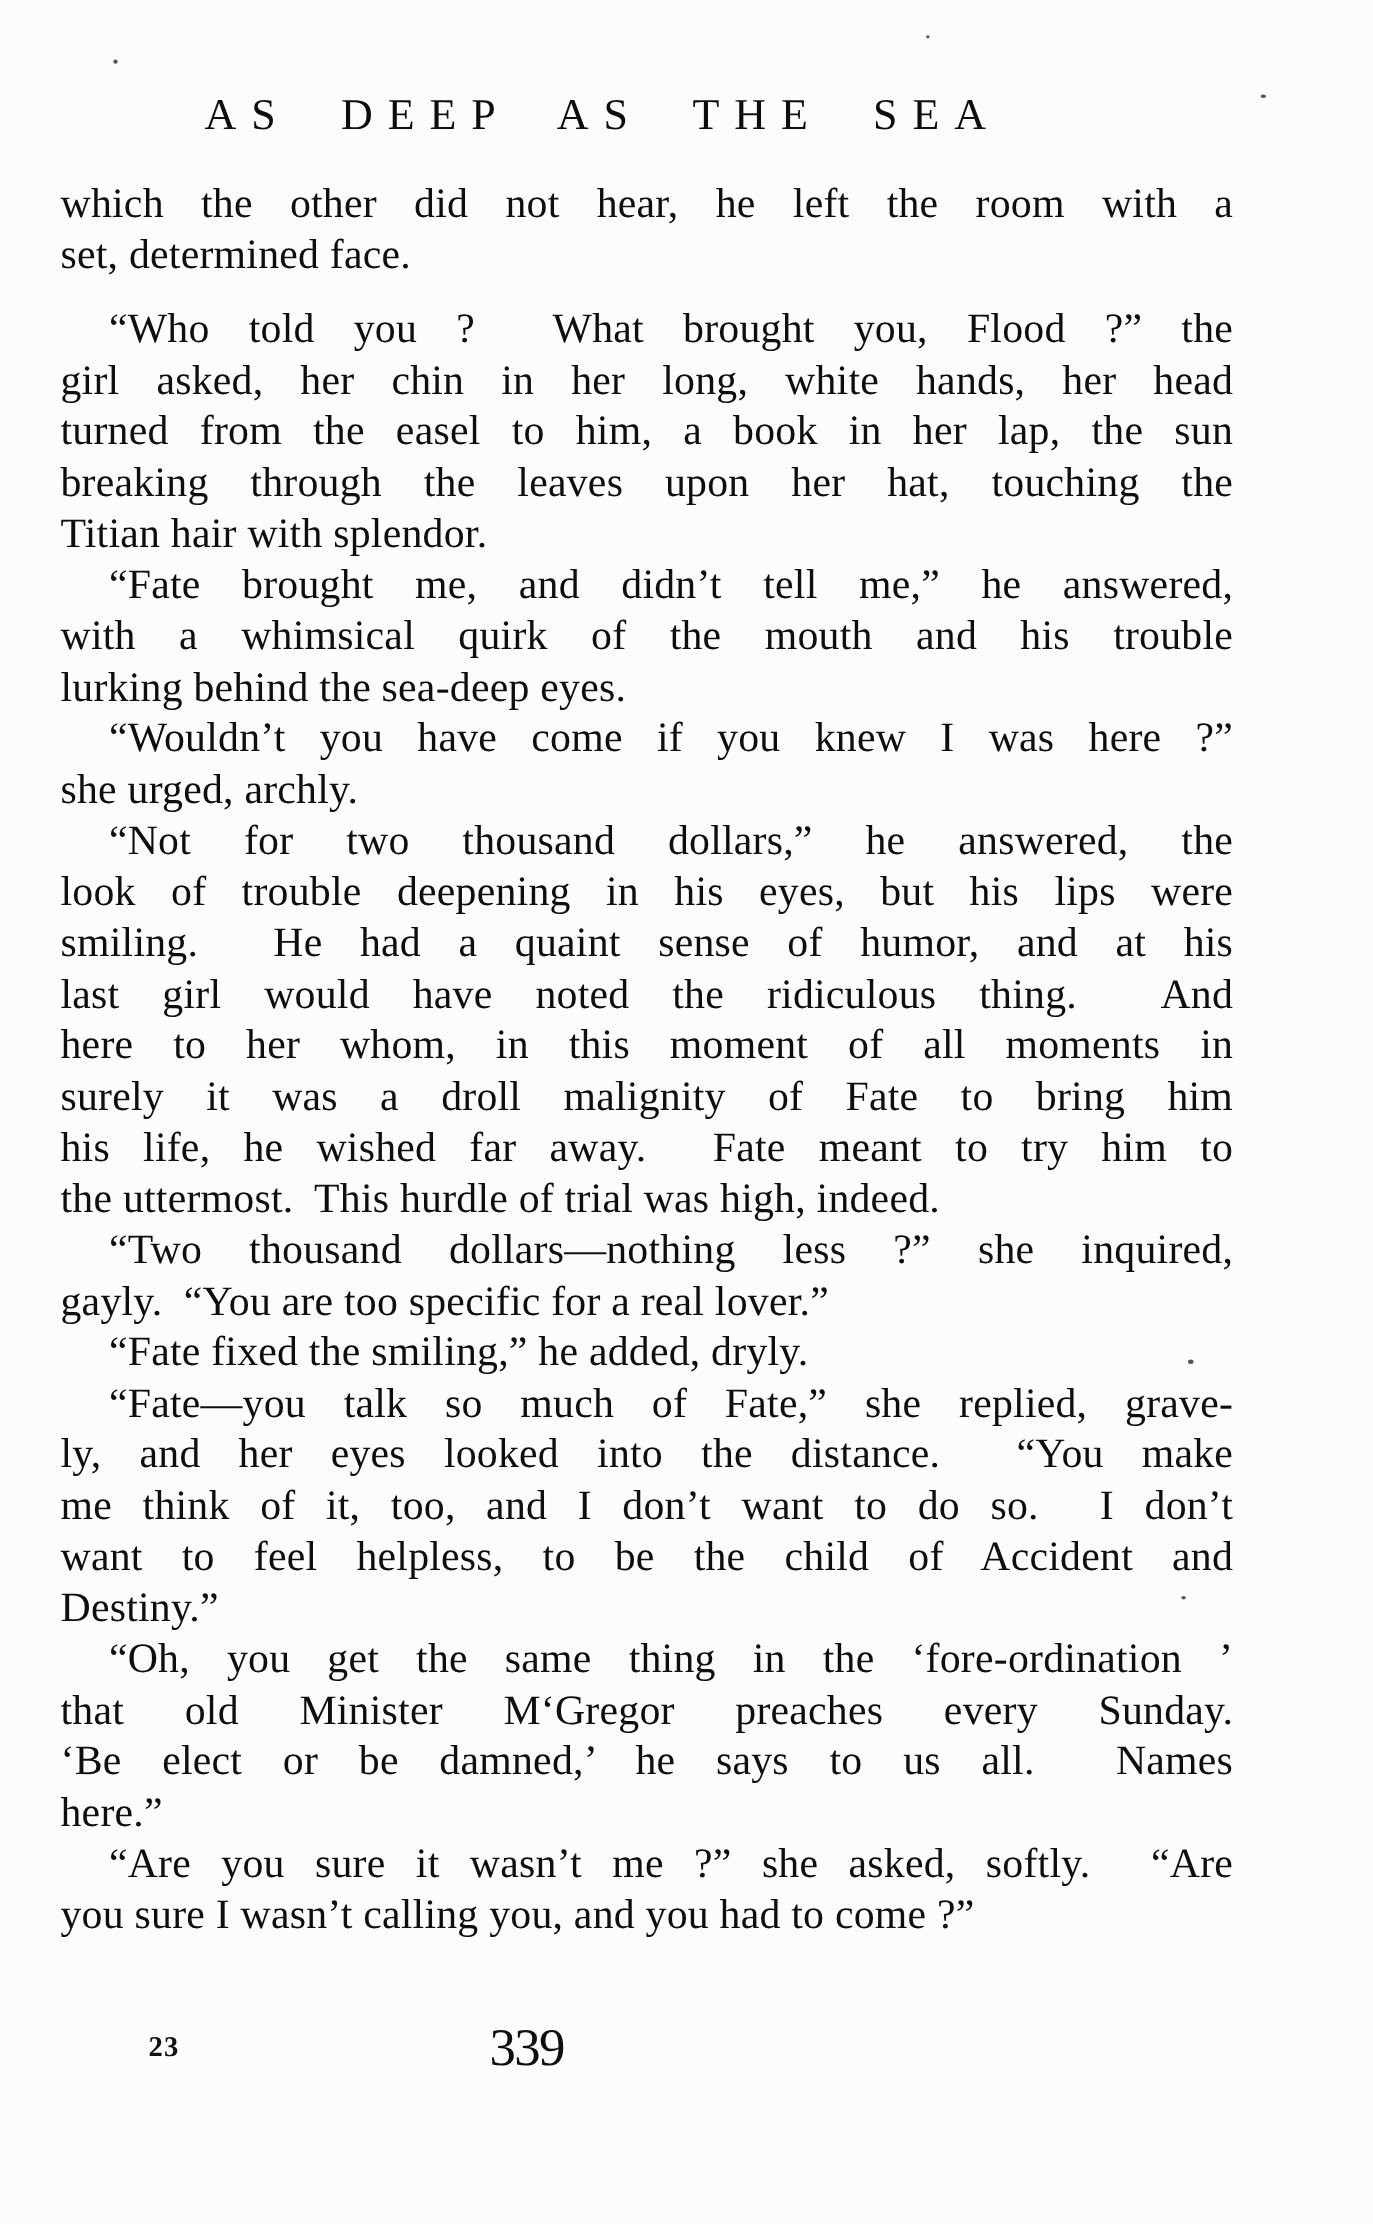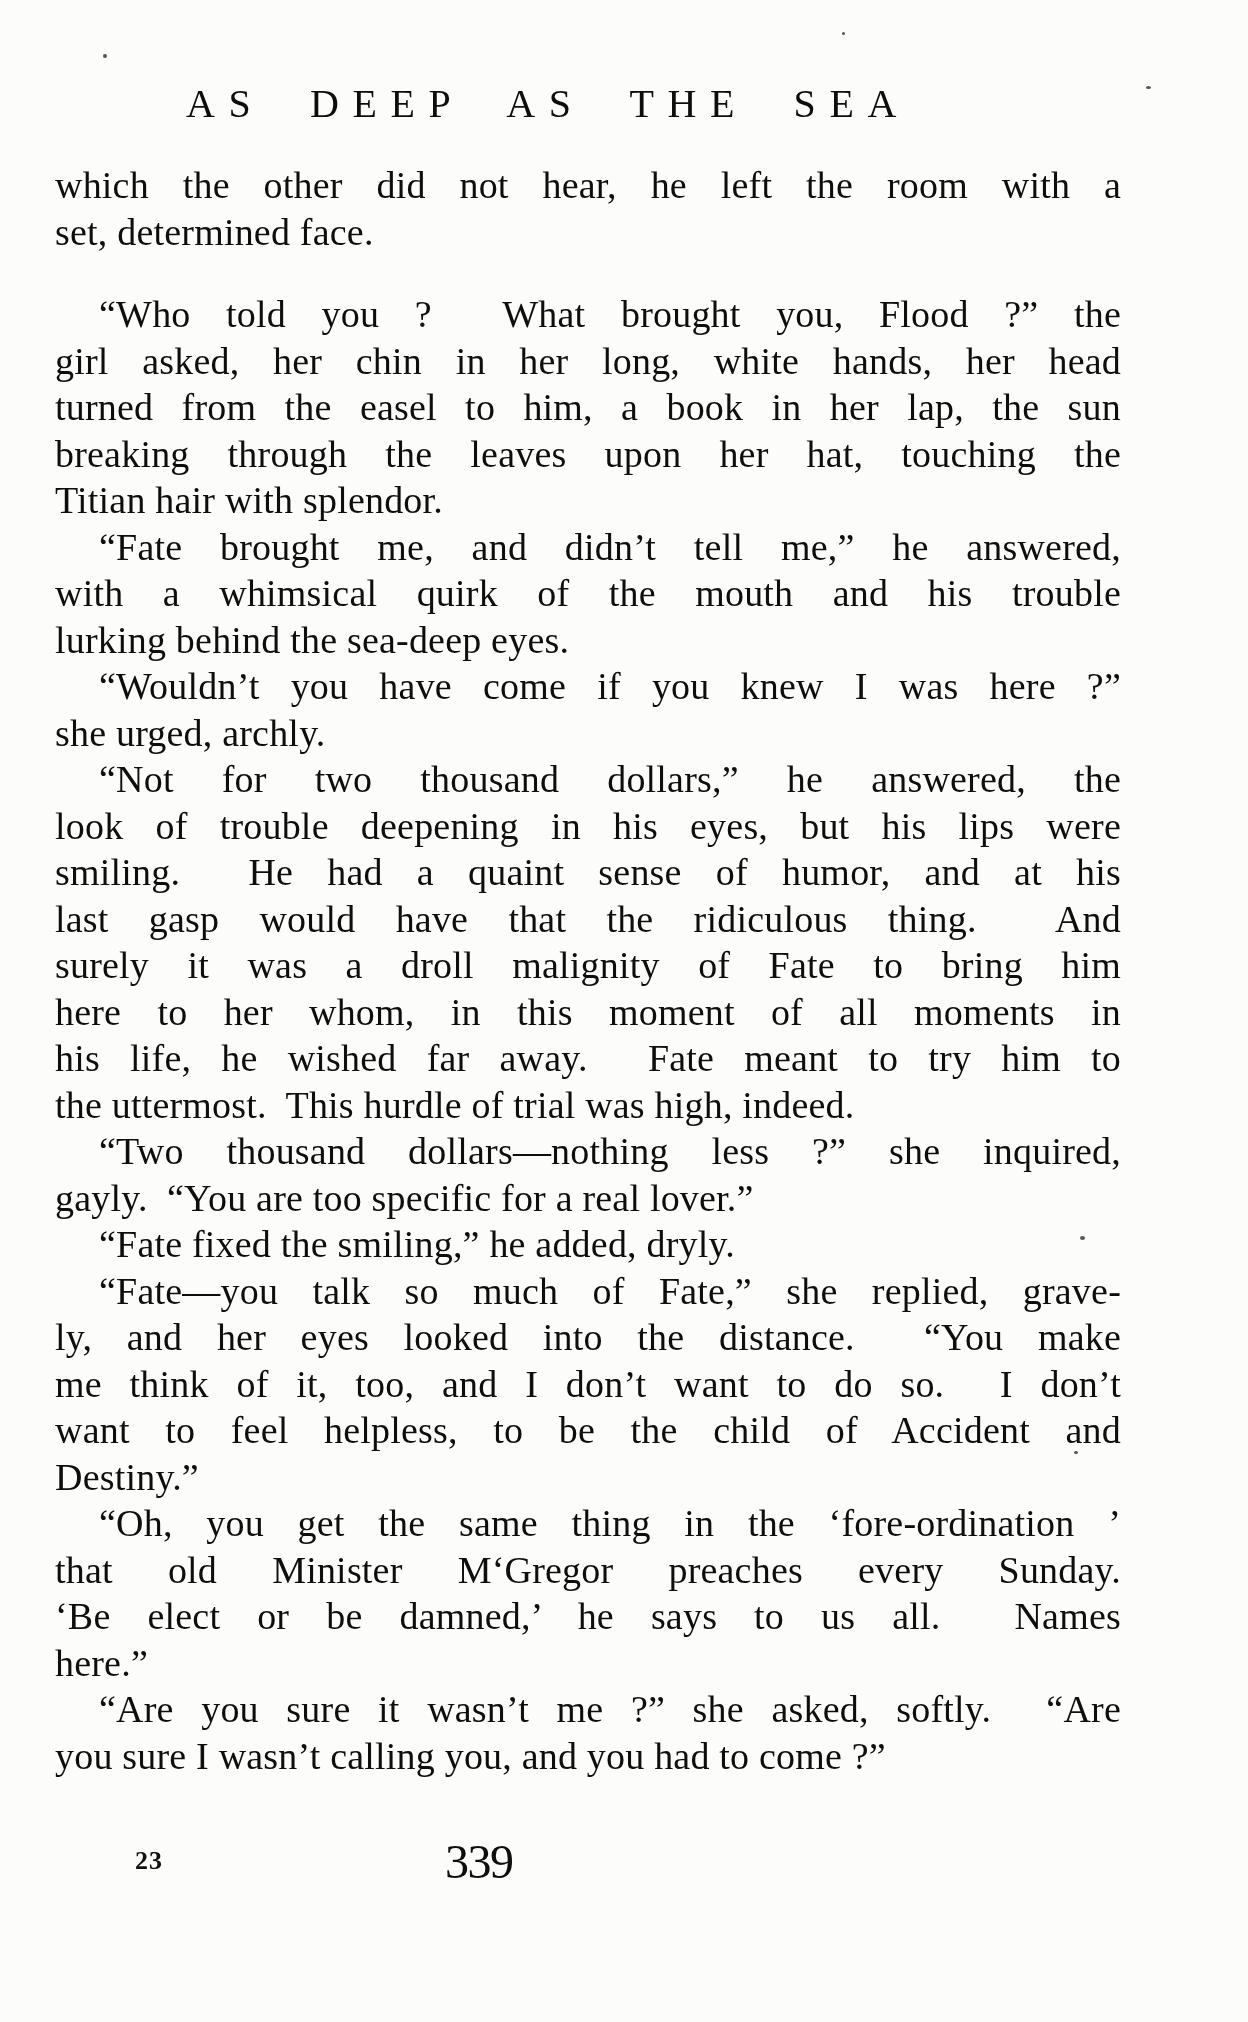--- a/index.html
+++ b/index.html
@@ -26,21 +26,21 @@
   }
   .body-block {
     position: absolute;
     top: 162px; left: 55px; width: 1066px;
     font-size: 38px;
     line-height: 46.5px;
     letter-spacing: 0.2px;
     color: #0e0e0e;
   }
   .paragraph { margin: 0; }
-  .paragraph.gap-after { margin-bottom: 36px; }
+  .paragraph.gap-after { margin-bottom: 21px; }
   .line {
     white-space: pre-wrap;
     text-align: justify;
     text-align-last: justify;
   }
   .line.last { text-align: left; text-align-last: left; }
   .line.indent { padding-left: 44px; }
   .signature {
     position: absolute;
     left: 135px; top: 1846px;
@@ -88,23 +88,23 @@
         <div class="line last">lurking behind the sea-deep eyes.</div>
       </div>
       <div class="paragraph">
         <div class="line indent">“Wouldn’t you have come if you knew I was here ?”</div>
         <div class="line last">she urged, archly.</div>
       </div>
       <div class="paragraph">
         <div class="line indent">“Not for two thousand dollars,” he answered, the</div>
         <div class="line">look of trouble deepening in his eyes, but his lips were</div>
         <div class="line">smiling.  He had a quaint sense of humor, and at his</div>
-        <div class="line">last gasp would have that the ridiculous thing.  And</div>
+        <div class="line">last girl would have noted the ridiculous thing.  And</div>
+        <div class="line">here to her whom, in this moment of all moments in</div>
         <div class="line">surely it was a droll malignity of Fate to bring him</div>
-        <div class="line">here to her whom, in this moment of all moments in</div>
         <div class="line">his life, he wished far away.  Fate meant to try him to</div>
         <div class="line last">the uttermost.  This hurdle of trial was high, indeed.</div>
       </div>
       <div class="paragraph">
         <div class="line indent">“Two thousand dollars—nothing less ?” she inquired,</div>
         <div class="line last">gayly.  “You are too specific for a real lover.”</div>
       </div>
       <div class="paragraph">
         <div class="line last indent">“Fate fixed the smiling,” he added, dryly.</div>
       </div>

